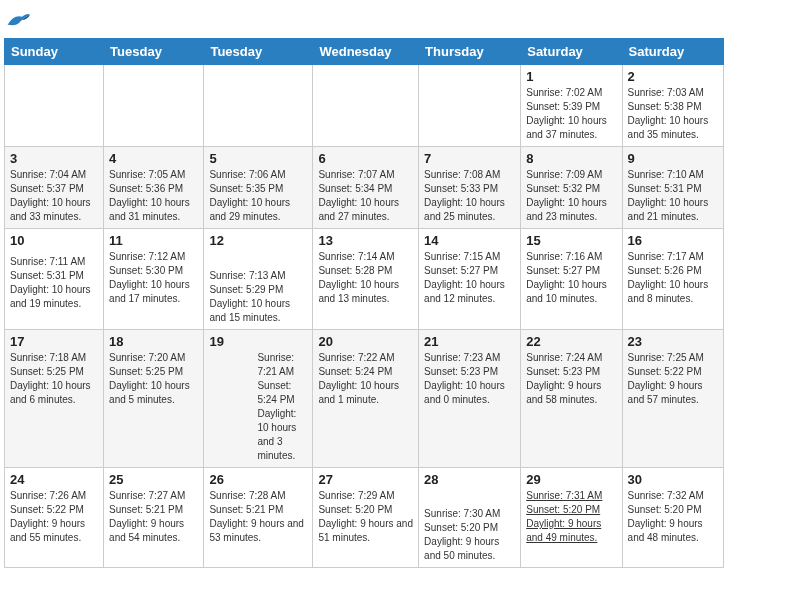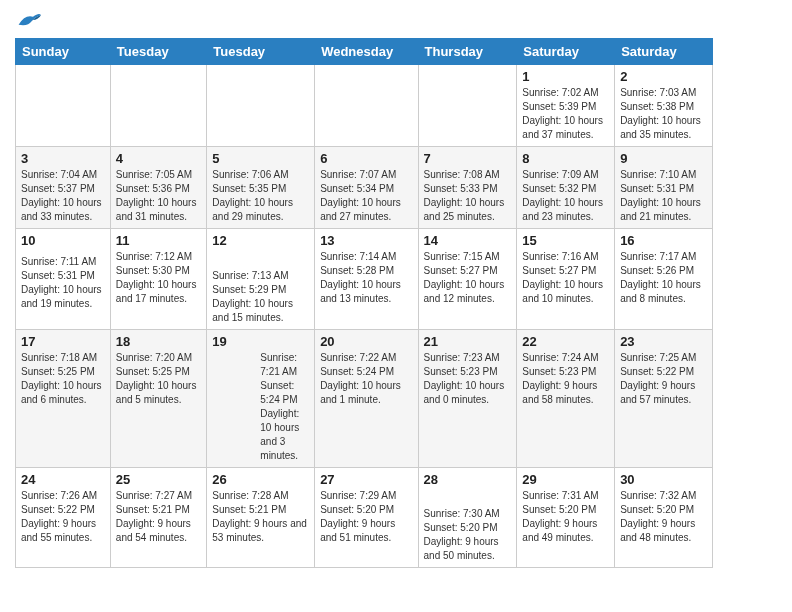--- a/index.html
+++ b/index.html
@@ -4,21 +4,21 @@
   <style>
     * { box-sizing: border-box; margin: 0; padding: 0; }
     body {
       font-family: Arial, sans-serif;
       background: #fff;
       width: 792px;
       min-height: 612px;
     }
     .container {
       width: 728px;
-      padding: 10px 15px;
+      padding: 10px 4px;
     }
     .header {
       display: flex;
       justify-content: space-between;
       align-items: flex-start;
       margin-bottom: 8px;
     }
     .logo {
       display: flex;
       flex-direction: column;
@@ -305,21 +305,21 @@
 Daylight: 9 hours and 51 minutes.</div>
           </td>
           <td>
             <span class="day-num">28</span>
             <div class="day-info" style="white-space: pre-line; margin-top: 20px;">Sunrise: 7:30 AM
 Sunset: 5:20 PM
 Daylight: 9 hours and 50 minutes.</div>
           </td>
           <td>
             <span class="day-num">29</span>
-            <div class="day-info" style="white-space: pre-line;">Sunrise: 7:31 AM
+            <div class="day-info" style="white-space: pre-line; text-decoration: underline;">Sunrise: 7:31 AM
 Sunset: 5:20 PM
 Daylight: 9 hours and 49 minutes.</div>
           </td>
           <td>
             <span class="day-num">30</span>
             <div class="day-info" style="white-space: pre-line;">Sunrise: 7:32 AM
 Sunset: 5:20 PM
 Daylight: 9 hours and 48 minutes.</div>
           </td>
         </tr>

